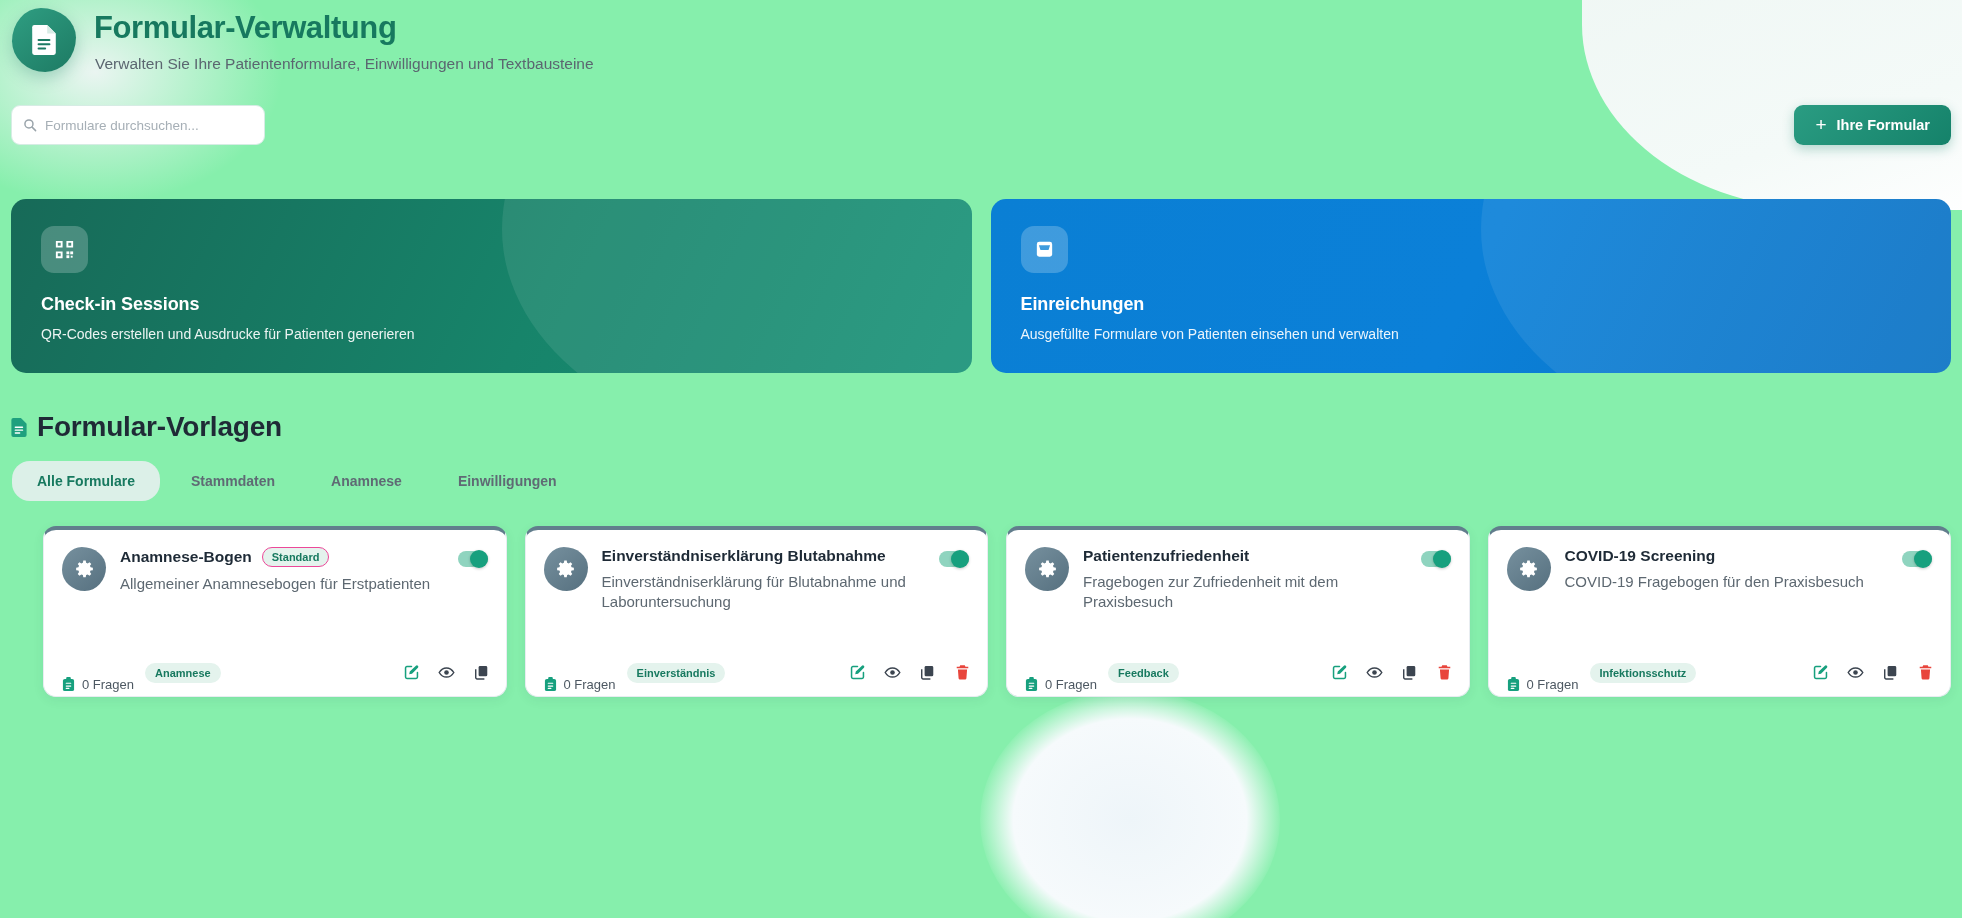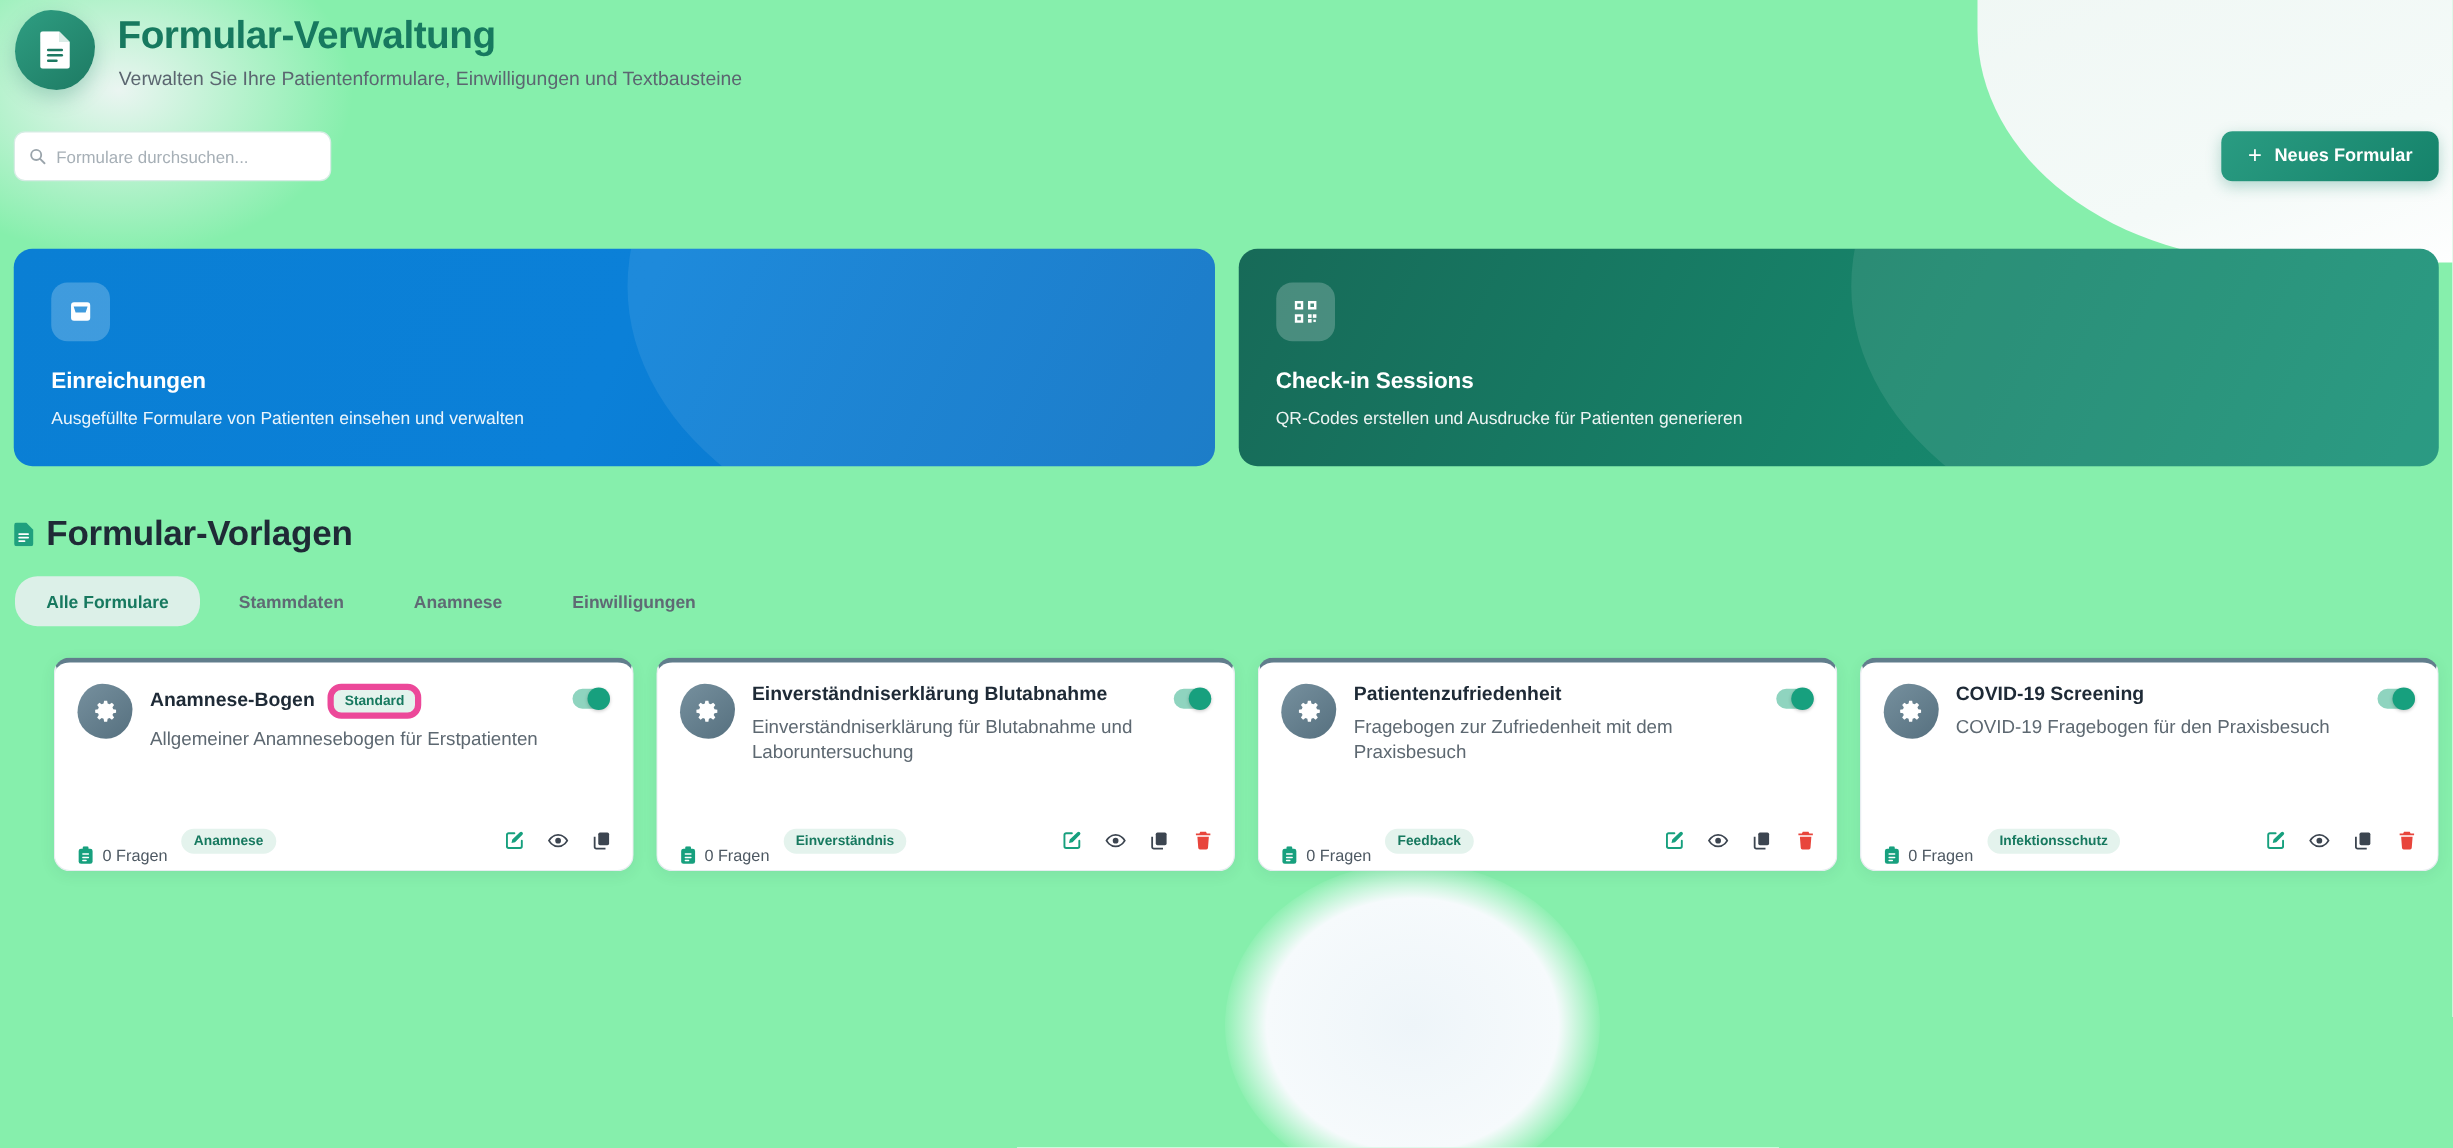--- a/index.html
+++ b/index.html
@@ -140,21 +140,21 @@
     background: linear-gradient(140deg,#76909e 0%, #56707f 100%);
     border-radius: 45% 55% 48% 52% / 52% 46% 54% 48%;
     display:flex; align-items:center; justify-content:center;
   }
   .card-ico svg { width:21px; height:21px; display:block; }
   .card-main { flex:1; min-width:0; }
   .card-titlerow { display:flex; align-items:center; gap:10px; }
   .card-title { font-size:15.5px; font-weight:bold; color:#1e2a36; white-space:nowrap; }
   .badge-std {
     font-size:11px; font-weight:bold; color:#17795f;
-    background:#e4f3ed; border:5px solid #ec4899;
+    background:#e4f3ed; border:1px solid #ec4899;
     border-radius:11px; padding:3px 9px; white-space:nowrap;
   }
   .card-desc { margin-top:7px; font-size:15px; color:#5d6871; line-height:1.32; }
   .toggle {
     width:30px; height:16px; border-radius:9px; flex:none;
     background:#8fd4bf; position:relative; cursor:pointer; margin-top:4px;
   }
   .toggle .knob {
     position:absolute; right:0; top:-1px; width:18px; height:18px;
     border-radius:50%; background:#17a07e;
@@ -204,53 +204,53 @@
   <div class="search">
     <svg viewBox="0 0 16 16" fill="none" stroke="currentColor" stroke-width="1.7">
       <circle cx="6.8" cy="6.8" r="4.6"></circle>
         <line x1="10.4" y1="10.4" x2="14.4" y2="14.4" stroke-linecap="round"></line>
     </svg>
     <input type="text" placeholder="Formulare durchsuchen..." style="">
   </div>
 
   <button class="btn-new">
     <span class="plus">+</span>
-    <span>Neues Formular</span>
+    <span>Ihre Formular</span>
   </button>
 
   <div class="banners">
-
-    <div class="banner blue">
-      <div class="swoosh"></div>
-      <div class="banner-ico">
-        <svg viewBox="0 0 24 24" fill="#ffffff" aria-hidden="true">
-          <path d="M4 6.5A2.5 2.5 0 0 1 6.5 4h11A2.5 2.5 0 0 1 20 6.5V17a2.5 2.5 0 0 1-2.5 2.5h-11A2.5 2.5 0 0 1 4 17V6.5zm2.2 1.1 1.6 4.9h8.4l1.6-4.9H6.2z"></path>
-        </svg>
-      </div>
-      <div class="banner-title">Einreichungen</div>
-      <div class="banner-sub">Ausgefüllte Formulare von Patienten einsehen und verwalten</div>
-    </div>
 
     <div class="banner green">
       <div class="swoosh"></div>
       <div class="banner-ico">
         <svg viewBox="0 0 24 24" fill="#ffffff" aria-hidden="true">
           <path d="M3 3h7v7H3V3zm2 2v3h3V5H5z"></path>
           <path d="M14 3h7v7h-7V3zm2 2v3h3V5h-3z"></path>
           <path d="M3 14h7v7H3v-7zm2 2v3h3v-3H5z"></path>
           <rect x="14" y="14" width="3" height="3"></rect>
           <rect x="18" y="14" width="3" height="3"></rect>
           <rect x="14" y="18" width="3" height="3"></rect>
           <rect x="18.5" y="18.5" width="2" height="2"></rect>
         </svg>
       </div>
       <div class="banner-title">Check-in Sessions</div>
       <div class="banner-sub">QR-Codes erstellen und Ausdrucke für Patienten generieren</div>
     </div>
 
+    <div class="banner blue">
+      <div class="swoosh"></div>
+      <div class="banner-ico">
+        <svg viewBox="0 0 24 24" fill="#ffffff" aria-hidden="true">
+          <path d="M4 6.5A2.5 2.5 0 0 1 6.5 4h11A2.5 2.5 0 0 1 20 6.5V17a2.5 2.5 0 0 1-2.5 2.5h-11A2.5 2.5 0 0 1 4 17V6.5zm2.2 1.1 1.6 4.9h8.4l1.6-4.9H6.2z"></path>
+        </svg>
+      </div>
+      <div class="banner-title">Einreichungen</div>
+      <div class="banner-sub">Ausgefüllte Formulare von Patienten einsehen und verwalten</div>
+    </div>
+
   </div>
 
   <div class="sec">
     <svg viewBox="0 0 16 20" fill="#1fa07e">
       <path d="M2 0h8l6 6v12a2 2 0 0 1-2 2H2a2 2 0 0 1-2-2V2a2 2 0 0 1 2-2z"></path>
       <rect x="3.4" y="9" width="9" height="1.5" rx=".7" fill="#fff"></rect>
       <rect x="3.4" y="12" width="9" height="1.5" rx=".7" fill="#fff"></rect>
       <rect x="3.4" y="15" width="6" height="1.5" rx=".7" fill="#fff"></rect>
     </svg>
     <h2>Formular-Vorlagen</h2>

